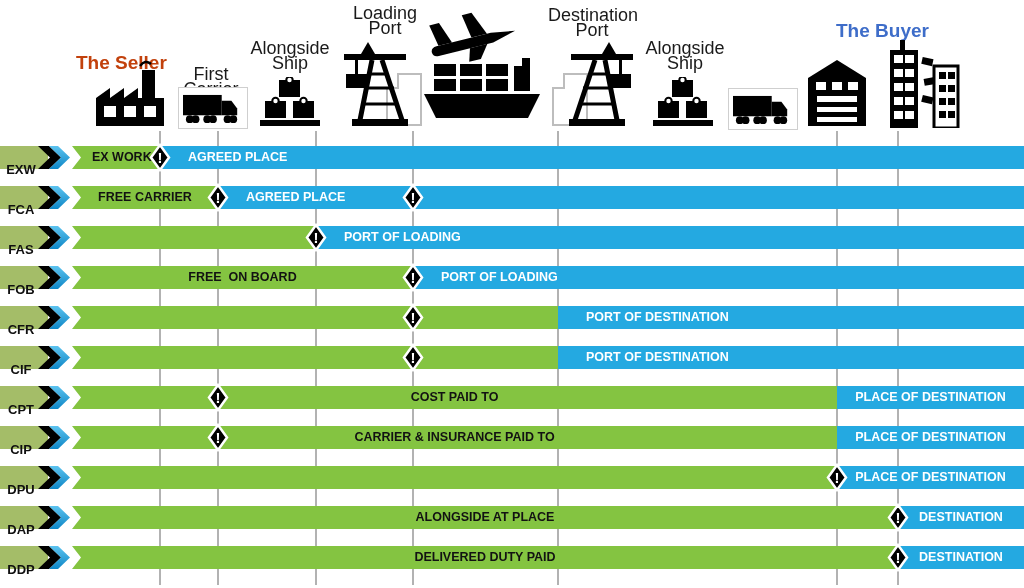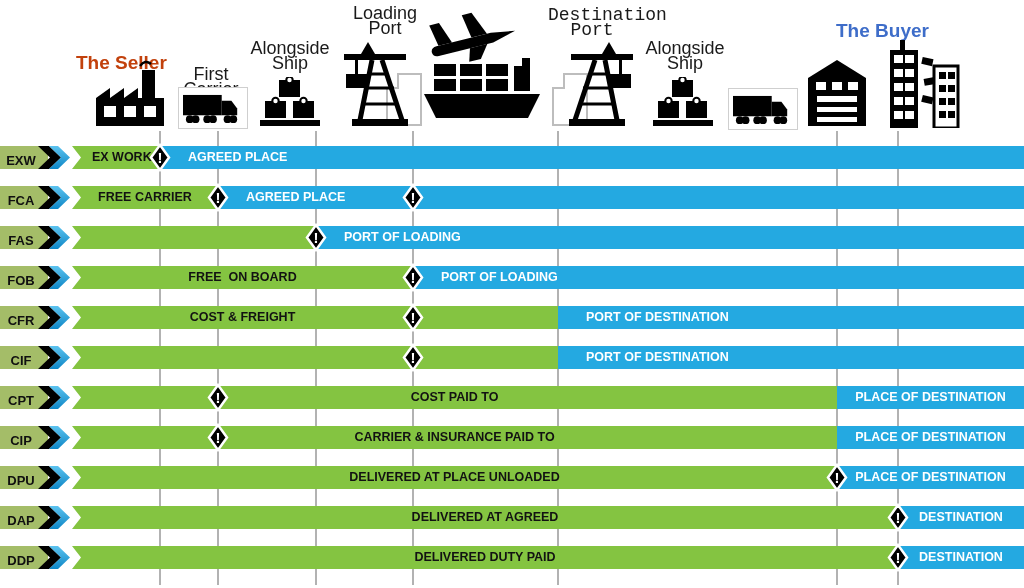--- a/index.html
+++ b/index.html
@@ -11,21 +11,21 @@
   .party-label{position:absolute;font-weight:bold;font-size:19px;z-index:2;}
   .station-label{position:absolute;font-size:18px;color:#1a1a1a;text-align:center;line-height:15px;z-index:2;}
   .icon{position:absolute;z-index:2;}
   .icon svg{display:block;width:100%;height:100%;}
   .truck-box{position:absolute;border:1px solid #cfcfcf;background:#fff;z-index:2;
              display:flex;align-items:center;justify-content:center;}
   
   .row{position:absolute;left:0;width:1024px;height:23px;z-index:1;}
   .tag{position:absolute;left:0;top:0;width:70px;height:23px;}
   .tag svg{position:absolute;left:0;top:0;width:70px;height:23px;}
-  .tag .code{position:absolute;left:0;top:3px;width:42px;height:23px;line-height:23px;
+  .tag .code{position:absolute;left:0;top:12px;width:42px;height:23px;line-height:23px;
              text-align:center;font-weight:bold;font-size:13px;color:#101010;}
   .seg{position:absolute;top:0;height:23px;}
   .seg.green{clip-path:polygon(0 0,100% 0,100% 100%,0 100%,9px 50%);}
   .bar-label{position:absolute;top:0;height:23px;line-height:23px;font-weight:bold;
              font-size:12.5px;white-space:pre;z-index:3;}
   .bar-label.seller{color:#121212;text-align:center;}
   .bar-label.buyer{color:#fff;}
   .marker{position:absolute;top:-3px;width:22px;height:29px;z-index:4;}
 </style>
 </head>
@@ -156,21 +156,21 @@
       <div class="guide" style="left: 836px; background: rgb(178, 178, 178);"></div>
       <div class="guide" style="left: 897px; background: rgb(178, 178, 178);"></div>
     </div>
 
   <div class="party-label" style="left: 76px; top: 52px; color: #c2410c;">The Seller</div>
   <div class="party-label" style="left: 836px; top: 20px; color: rgb(62, 109, 201);">The Buyer</div>
 
   <div class="station-label" style="left:168px;top:67px;width:86px;">First Carrier</div>
   <div class="station-label" style="left:250px;top:41px;width:80px;">Alongside Ship</div>
   <div class="station-label" style="left:346px;top:6px;width:78px;">Loading Port</div>
-  <div class="station-label" style="left:548px;top:8px;width:88px;font-family:Liberation Mono, monospace;">Destination Port</div>
+  <div class="station-label" style="left:548px;top:8px;width:88px;">Destination Port</div>
   <div class="station-label" style="left:645px;top:41px;width:80px;">Alongside Ship</div>
 
   <div class="icon" style="left:92px;top:58px;width:76px;height:68px;">
       <svg>
         <use href="#sym-factory"></use>
       </svg>
     </div>
   <div class="truck-box" style="left:178px;top:87px;width:68px;height:40px;">
       <svg width="60" height="33">
         <use href="#sym-truck"></use>
@@ -302,21 +302,20 @@
       </div>
       <div class="row" style="top: 306px;">
         <div class="tag">
           <svg viewBox="0 0 70 23">
             <use href="#sym-tag"></use>
           </svg>
           <div class="code">CFR</div>
         </div>
         <div class="seg green" style="left: 72px; width: 486px; background: rgb(132, 196, 65);"></div>
         <div class="seg blue" style="left: 558px; width: 466px; background: rgb(36, 169, 225);"></div>
-        <div class="bar-label seller" style="left: 72px; width: 341px;">COST &amp; FREIGHT</div>
         <div class="bar-label buyer" style="left: 586px;">PORT OF DESTINATION</div>
         <svg viewBox="0 0 22 29" class="marker" style="left: 402px;">
           <polygon points="11,2 20,14.5 11,27 2,14.5" fill="#000" stroke="#fff" stroke-width="2.5"></polygon>
           <text x="11" y="20" text-anchor="middle" font-size="15" font-weight="bold" fill="#fff">!</text>
         </svg>
       </div>
       <div class="row" style="top: 346px;">
         <div class="tag">
           <svg viewBox="0 0 70 23">
             <use href="#sym-tag"></use>
@@ -365,37 +364,36 @@
       </div>
       <div class="row" style="top: 466px;">
         <div class="tag">
           <svg viewBox="0 0 70 23">
             <use href="#sym-tag"></use>
           </svg>
           <div class="code">DPU</div>
         </div>
         <div class="seg green" style="left: 72px; width: 765px; background: rgb(132, 196, 65);"></div>
         <div class="seg blue" style="left: 837px; width: 187px; background: rgb(36, 169, 225);"></div>
-        <div class="bar-label seller" style="left: 72px; width: 765px;">DELIVERED AT PLACE UNLOADED</div>
         <div class="bar-label buyer" style="left: 837px; width: 187px; text-align: center;">PLACE OF DESTINATION</div>
         <svg viewBox="0 0 22 29" class="marker" style="left: 826px;">
           <polygon points="11,2 20,14.5 11,27 2,14.5" fill="#000" stroke="#fff" stroke-width="2.5"></polygon>
           <text x="11" y="20" text-anchor="middle" font-size="15" font-weight="bold" fill="#fff">!</text>
         </svg>
       </div>
       <div class="row" style="top: 506px;">
         <div class="tag">
           <svg viewBox="0 0 70 23">
             <use href="#sym-tag"></use>
           </svg>
           <div class="code">DAP</div>
         </div>
         <div class="seg green" style="left: 72px; width: 826px; background: rgb(132, 196, 65);"></div>
         <div class="seg blue" style="left: 898px; width: 126px; background: rgb(36, 169, 225);"></div>
-        <div class="bar-label seller" style="left: 72px; width: 826px;">DELIVERED AT AGREED</div>
+        <div class="bar-label seller" style="left: 72px; width: 826px;">ALONGSIDE AT PLACE</div>
         <div class="bar-label buyer" style="left: 898px; width: 126px; text-align: center;">DESTINATION</div>
         <svg viewBox="0 0 22 29" class="marker" style="left: 887px;">
           <polygon points="11,2 20,14.5 11,27 2,14.5" fill="#000" stroke="#fff" stroke-width="2.5"></polygon>
           <text x="11" y="20" text-anchor="middle" font-size="15" font-weight="bold" fill="#fff">!</text>
         </svg>
       </div>
       <div class="row" style="top: 546px;">
         <div class="tag">
           <svg viewBox="0 0 70 23">
             <use href="#sym-tag"></use>

